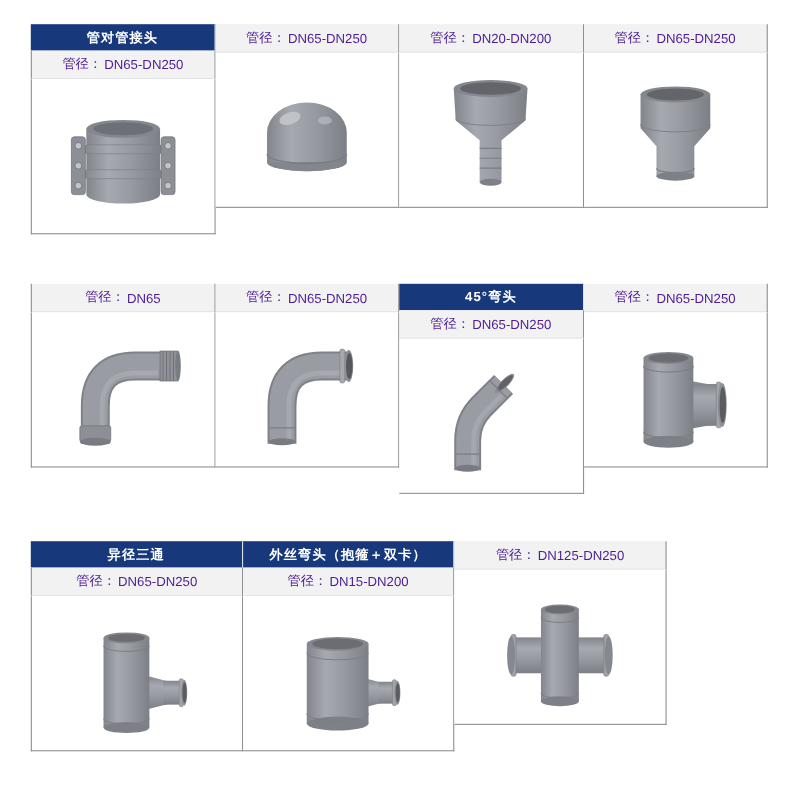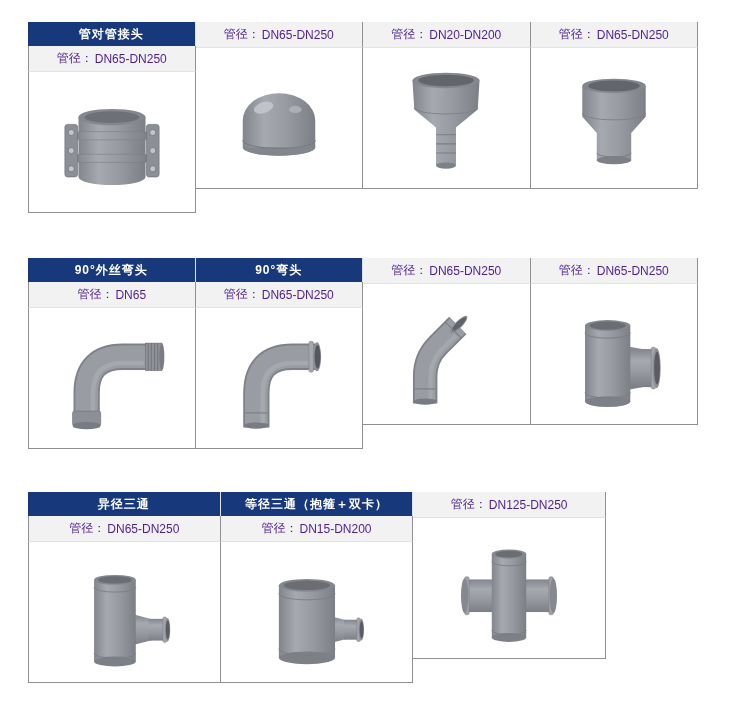--- a/index.html
+++ b/index.html
@@ -235,44 +235,43 @@
     <div class="img">
       <svg viewBox="0 0 170 140">
           <use href="#fit-reducer"></use>
         </svg>
     </div>
   </div>
 </section>
 
 <section class="group" id="group-2">
   <div class="cell">
-    <div class="hd">90°外丝弯头</div>
     <div class="spec">
         <span class="lbl">管径：</span>
         <span>DN65</span>
       </div>
     <div class="img">
       <svg viewBox="0 0 170 140">
           <use href="#fit-elbow90-thread"></use>
         </svg>
     </div>
   </div>
   <div class="cell">
-    <div class="hd">90°弯头</div>
     <div class="spec">
         <span class="lbl">管径：</span>
         <span>DN65-DN250</span>
       </div>
     <div class="img">
       <svg viewBox="0 0 170 140">
           <use href="#fit-elbow90"></use>
         </svg>
     </div>
   </div>
   <div class="cell">
+    <div class="hd">45°弯头</div>
     <div class="spec">
         <span class="lbl">管径：</span>
         <span>DN65-DN250</span>
       </div>
     <div class="img">
       <svg viewBox="0 0 170 140">
           <use href="#fit-elbow45"></use>
         </svg>
     </div>
   </div>
@@ -296,21 +295,21 @@
         <span class="lbl">管径：</span>
         <span>DN65-DN250</span>
       </div>
     <div class="img">
       <svg viewBox="0 0 170 140">
           <use href="#fit-reducing-tee"></use>
         </svg>
     </div>
   </div>
   <div class="cell">
-    <div class="hd">等径三通（抱箍＋双卡）</div>
+    <div class="hd">外丝弯头（抱箍＋双卡）</div>
     <div class="spec">
         <span class="lbl">管径：</span>
         <span>DN15-DN200</span>
       </div>
     <div class="img">
       <svg viewBox="0 0 170 140">
           <use href="#fit-reducing-tee-clamp"></use>
         </svg>
     </div>
   </div>

